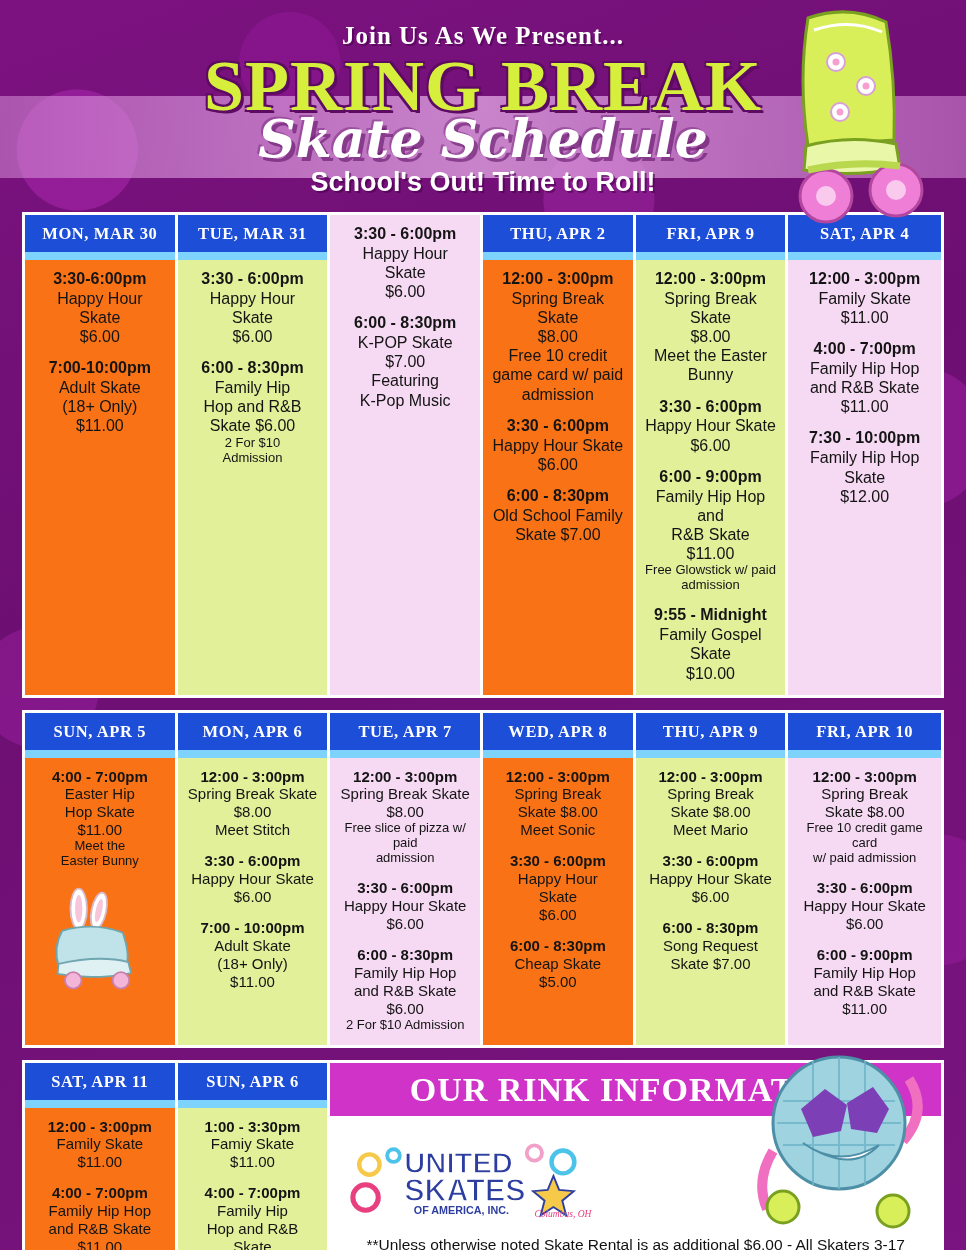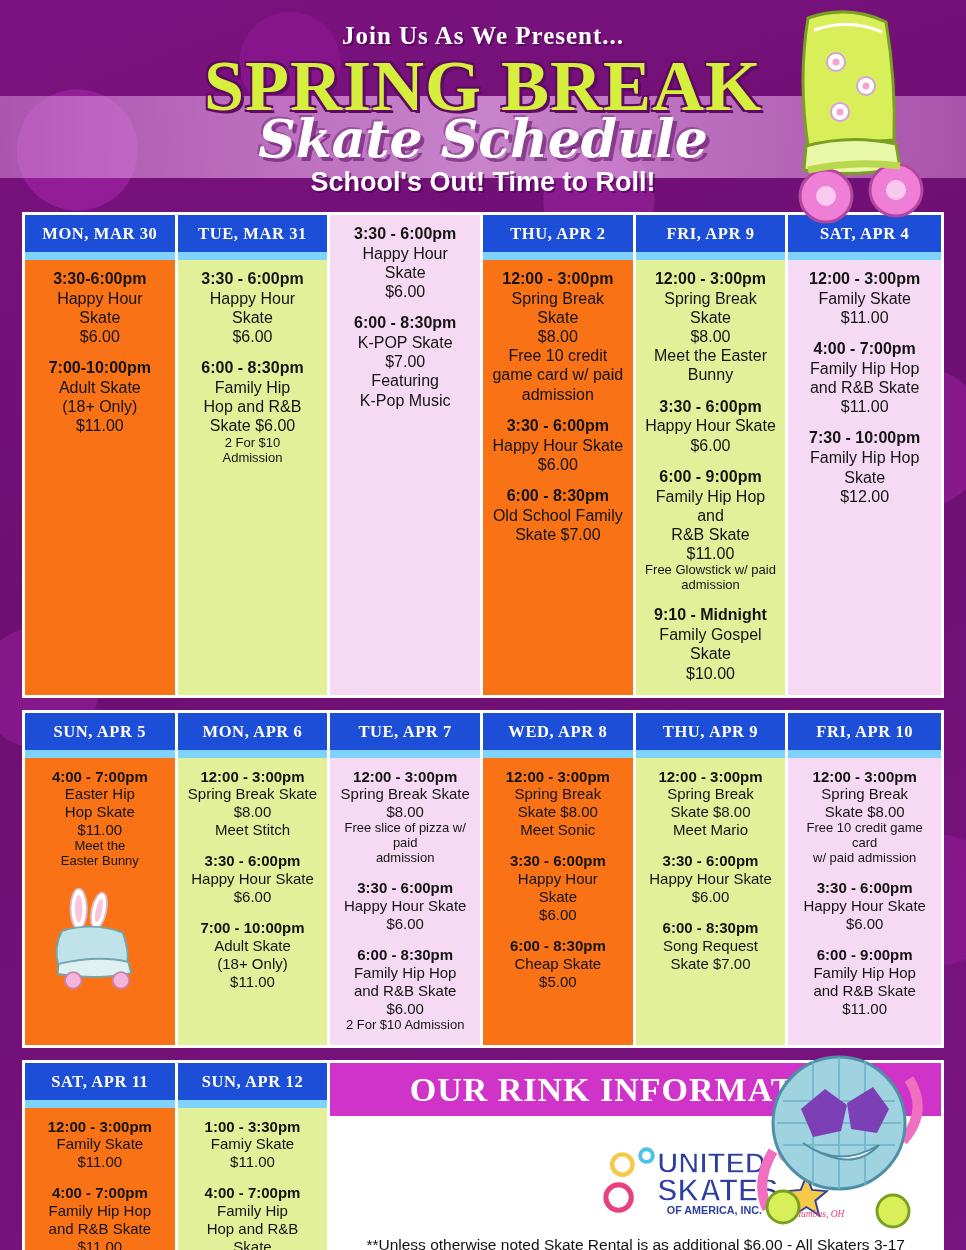--- a/index.html
+++ b/index.html
@@ -85,21 +85,21 @@
   
   .lastrow { display:grid; grid-template-columns: 1fr 1fr 4fr; border:3px solid #ffffff; }
   .lastrow .col { border-right:3px solid #ffffff; }
   .lastrow .col:last-child { border-right:none; }
   .rink-head {
     background:#cf33c7; color:#ffffff; text-align:center; font-weight:bold;
     font-family:"Liberation Serif", serif; font-size:34px; letter-spacing:1px;
     padding:8px 0 7px; border-bottom:3px solid #ffffff;
   }
   .rink-body { background:#ffffff; padding:8px 14px 10px; position:relative; }
-  .logo-row { display:flex; justify-content:flex-end; align-items:center; height:108px; position:relative; }
+  .logo-row { display:flex; justify-content:flex-start; align-items:center; height:108px; position:relative; }
   .rink-text { text-align:center; font-size:15.5px; line-height:1.32; color:#111; padding:0 18px; }
 
   .bunny-art { width:100%; height:108px; position:relative; margin-top:4px; }
   .disco-art { position:absolute; right:-6px; bottom:-6px; width:190px; height:210px; }
 </style>
 </head>
 <body>
 
 <div class="bg"></div>
 <div class="header-band"></div>
@@ -205,21 +205,21 @@
             <div class="ev">
               <div class="t">3:30 - 6:00pm</div>
               <div class="d">Happy Hour Skate<br>$6.00</div>
             </div>
             <div class="ev">
               <div class="t">6:00 - 9:00pm</div>
               <div class="d">Family Hip Hop and<br>R&amp;B Skate<br>$11.00</div>
               <div class="s">Free Glowstick w/ paid<br>admission</div>
             </div>
             <div class="ev">
-              <div class="t">9:10 - Midnight</div>
+              <div class="t">9:55 - Midnight</div>
               <div class="d">Family Gospel Skate<br>$10.00</div>
             </div>
           </div>
         </div>
         <div class="col">
           <div class="day-head">SAT, APR 4</div>
           <div class="day-body bg-pink">
             <div class="ev">
               <div class="t">12:00 - 3:00pm</div>
               <div class="d">Family Skate<br>$11.00</div>
@@ -355,21 +355,21 @@
             <div class="ev">
               <div class="t">4:00 - 7:00pm</div>
               <div class="d">Family Hip Hop<br>and R&amp;B Skate<br>$11.00</div>
             </div>
             <div class="ev">
               <div class="t">7:30 - 10:00pm</div>
             </div>
           </div>
         </div>
       <div class="col">
-          <div class="day-head">SUN, APR 12</div>
+          <div class="day-head">SUN, APR 6</div>
           <div class="day-body bg-green">
             <div class="ev">
               <div class="t">1:00 - 3:30pm</div>
               <div class="d">Famiy Skate<br>$11.00</div>
             </div>
             <div class="ev">
               <div class="t">4:00 - 7:00pm</div>
               <div class="d">Family Hip<br>Hop and R&amp;B<br>Skate<br>$11.00</div>
             </div>
           </div>

